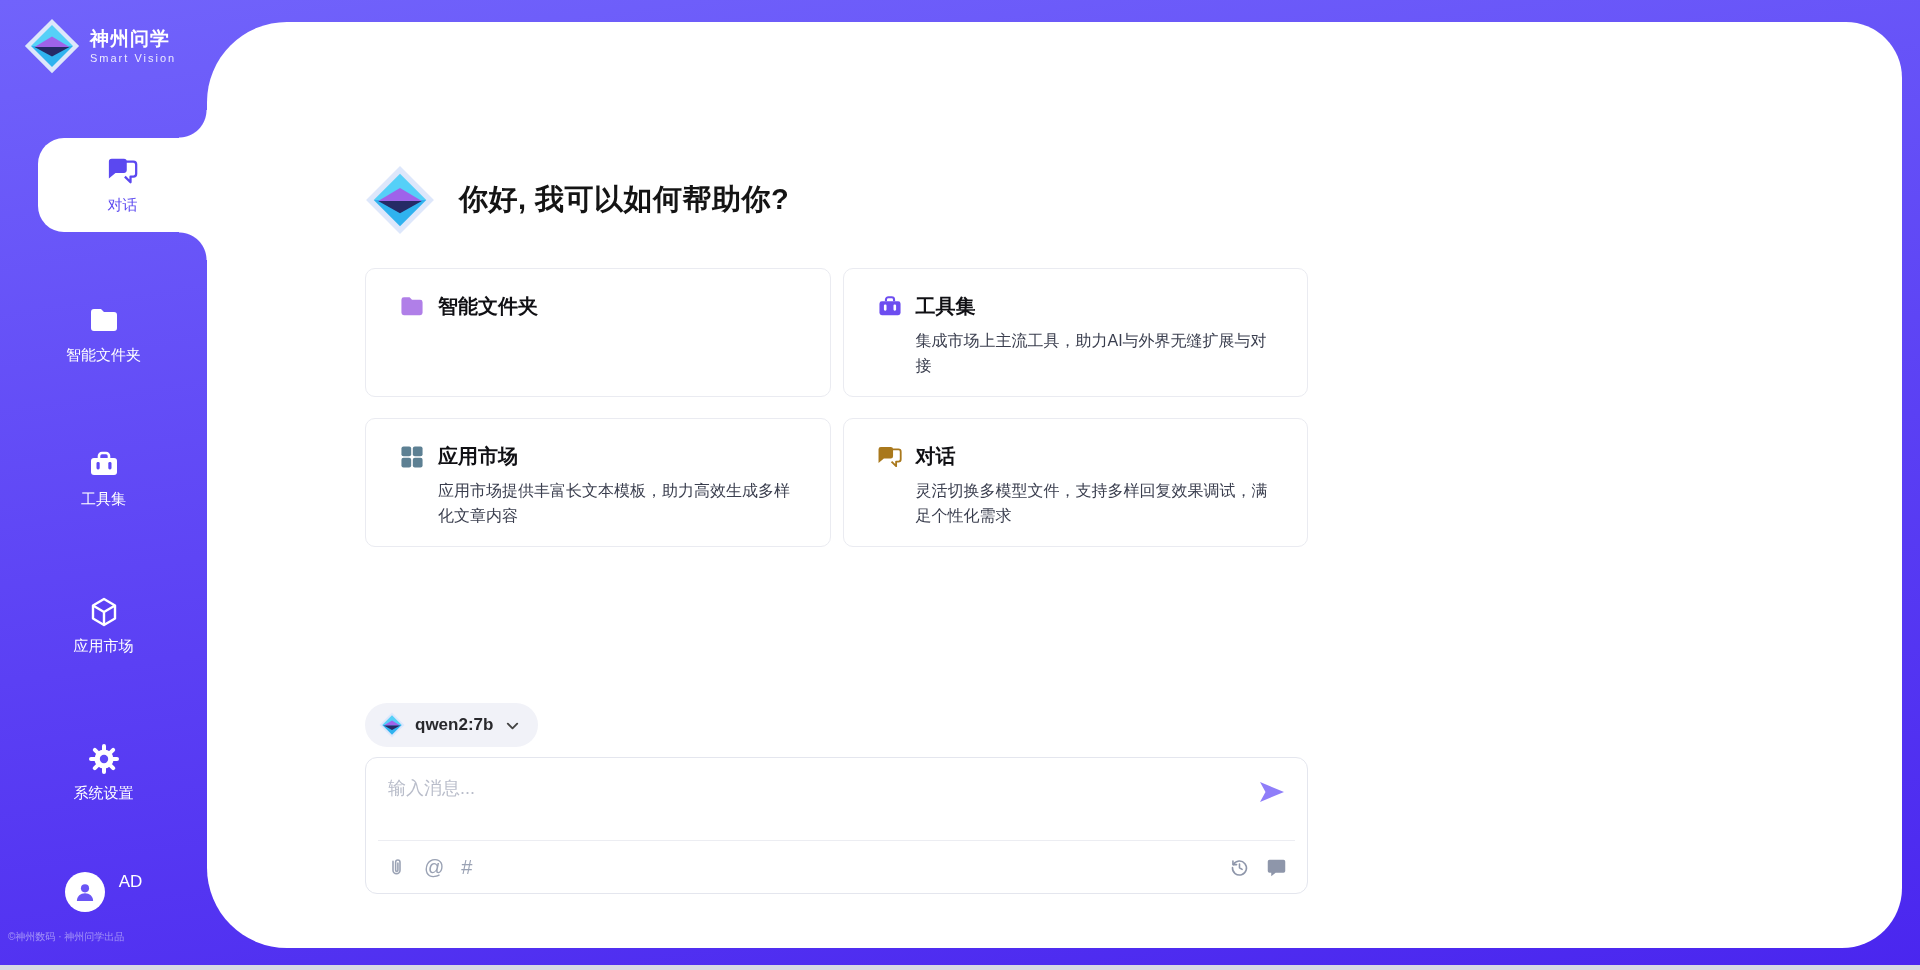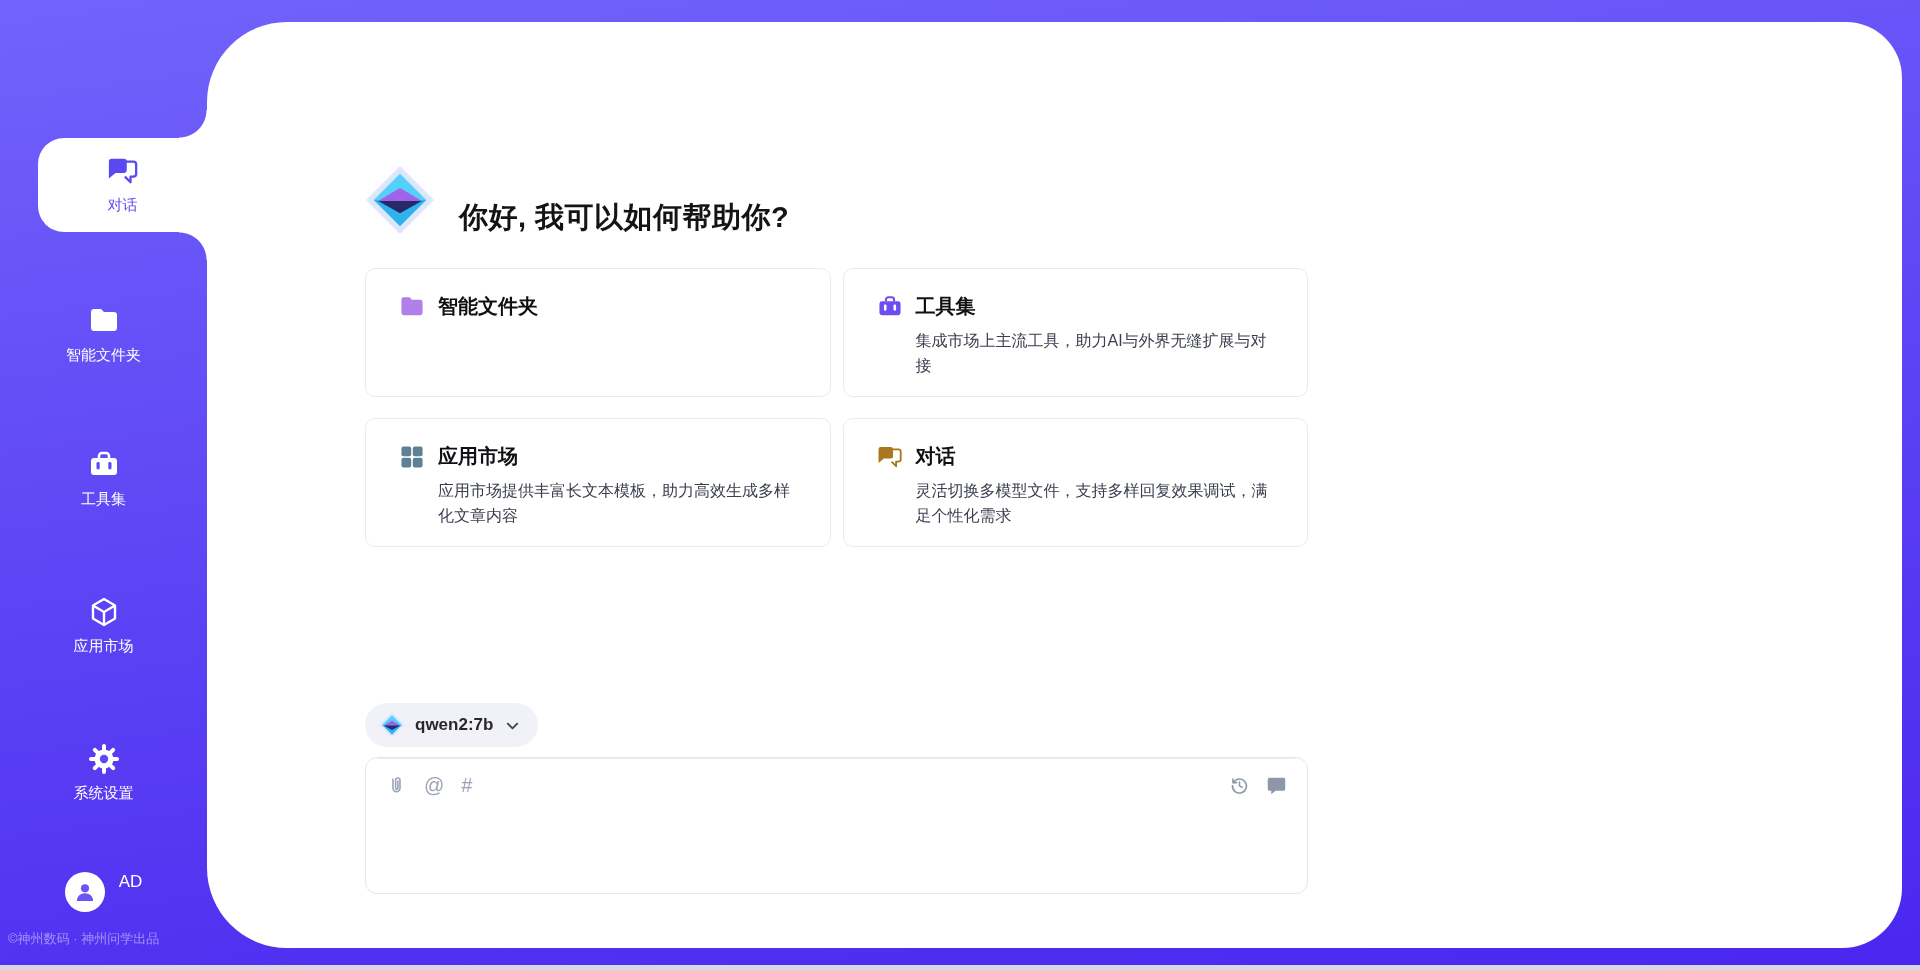--- a/index.html
+++ b/index.html
@@ -45,26 +45,26 @@
 
   .sidebar-user{
     position:absolute;top:872px;left:0;width:207px;display:flex;
     align-items:flex-start;justify-content:center;gap:14px;cursor:pointer;
   }
   .avatar{width:40px;height:40px;border-radius:50%;background:#fff;
     display:flex;align-items:center;justify-content:center;}
   .user-name{font-size:17px;color:#fff;}
   .sidebar-footer{
     position:absolute;left:8px;top:930px;width:200px;
-    font-size:13px;color:rgba(255,255,255,0.45);
+    font-size:10px;color:rgba(255,255,255,0.45);
   }
 
   
   .content{position:absolute;left:365px;top:22px;width:943px;}
-  .greeting{display:flex;align-items:flex-end;gap:24px;margin-top:140px;}
+  .greeting{display:flex;align-items:center;gap:24px;margin-top:140px;}
   .greeting-logo{width:70px;height:76px;}
   .greeting-text{font-size:29px;font-weight:700;color:#141414;letter-spacing:0.5px;}
 
   .cards{margin-top:30px;display:grid;grid-template-columns:1fr 1fr;gap:21px 12px;}
   .card{
     background:#fff;border:1px solid #eaebf1;border-radius:10px;
     padding:24px 26px 24px 33px;height:129px;box-sizing:border-box;cursor:pointer;
   }
   .card-head{display:flex;align-items:center;gap:13px;}
   .card-icon{width:26px;height:26px;flex:0 0 auto;--hole:#ffffff;}
@@ -118,20 +118,31 @@
       <polygon points="8,32 32,8 56,32" fill="#55d0f8"></polygon>
       <polygon points="8,32 56,32 32,56" fill="#2fb2ef"></polygon>
       <polygon points="12,33 32,21 52,33" fill="#9f63ea"></polygon>
       <polygon points="12,33 52,33 32,44" fill="#262a66"></polygon>
     </g>
   </defs>
 </svg>
 
 <div class="sidebar">
 
+  <div class="brand">
+    <span class="brand-logo">
+      <svg viewBox="0 0 64 64" width="56" height="56">
+          <use href="#diamond-logo"></use>
+        </svg>
+    </span>
+    <span>
+      <div class="brand-title">神州问学</div>
+      <div class="brand-subtitle">Smart Vision</div>
+    </span>
+  </div>
 
   <div class="nav-item active">
     <span class="nav-icon">
       <svg viewBox="0 0 34 32" width="32" height="32">
         <path d="M13 6h15a3 3 0 0 1 3 3v10a3 3 0 0 1-3 3h-3v6l-6-6" fill="none" stroke="currentColor" stroke-width="2.4" stroke-linejoin="round"></path>
         <path d="M2 6a3 3 0 0 1 3-3h13a3 3 0 0 1 3 3v9a3 3 0 0 1-3 3H9l-7 6v-6z" fill="currentColor"></path>
       </svg>
     </span>
     <span class="nav-label">对话</span>
   </div>
@@ -281,20 +292,28 @@
       <span class="model-name">qwen2:7b</span>
       <span class="chevron">
         <svg viewBox="0 0 16 16" width="15" height="15" fill="none" stroke="#444" stroke-width="2" stroke-linecap="round" stroke-linejoin="round">
             <path d="M3 6l5 5 5-5"></path>
           </svg>
       </span>
     </div>
   </div>
 
   <div class="composer">
+    <div class="composer-top">
+      <input class="composer-input" type="text" value="" placeholder="输入消息..." style="">
+      <button class="send-btn">
+        <svg viewBox="0 0 28 24" width="28" height="24" fill="currentColor">
+          <path d="M2 2l24 10L2 22l5.5-10z"></path>
+        </svg>
+      </button>
+    </div>
     <div class="composer-divider"></div>
     <div class="composer-toolbar">
       <div class="tool-left">
         <button class="tool-btn">
           <svg class="tool-svg" viewBox="0 0 24 24" fill="none" stroke="currentColor" stroke-width="1.8" stroke-linecap="round">
             <path d="M8 5v10a4 4 0 0 0 8 0V6a2.5 2.5 0 0 0-5 0v9a1.3 1.3 0 0 0 2.6 0V7"></path>
           </svg>
         </button>
         <button class="tool-btn">
           <span class="tool-glyph">@</span>

